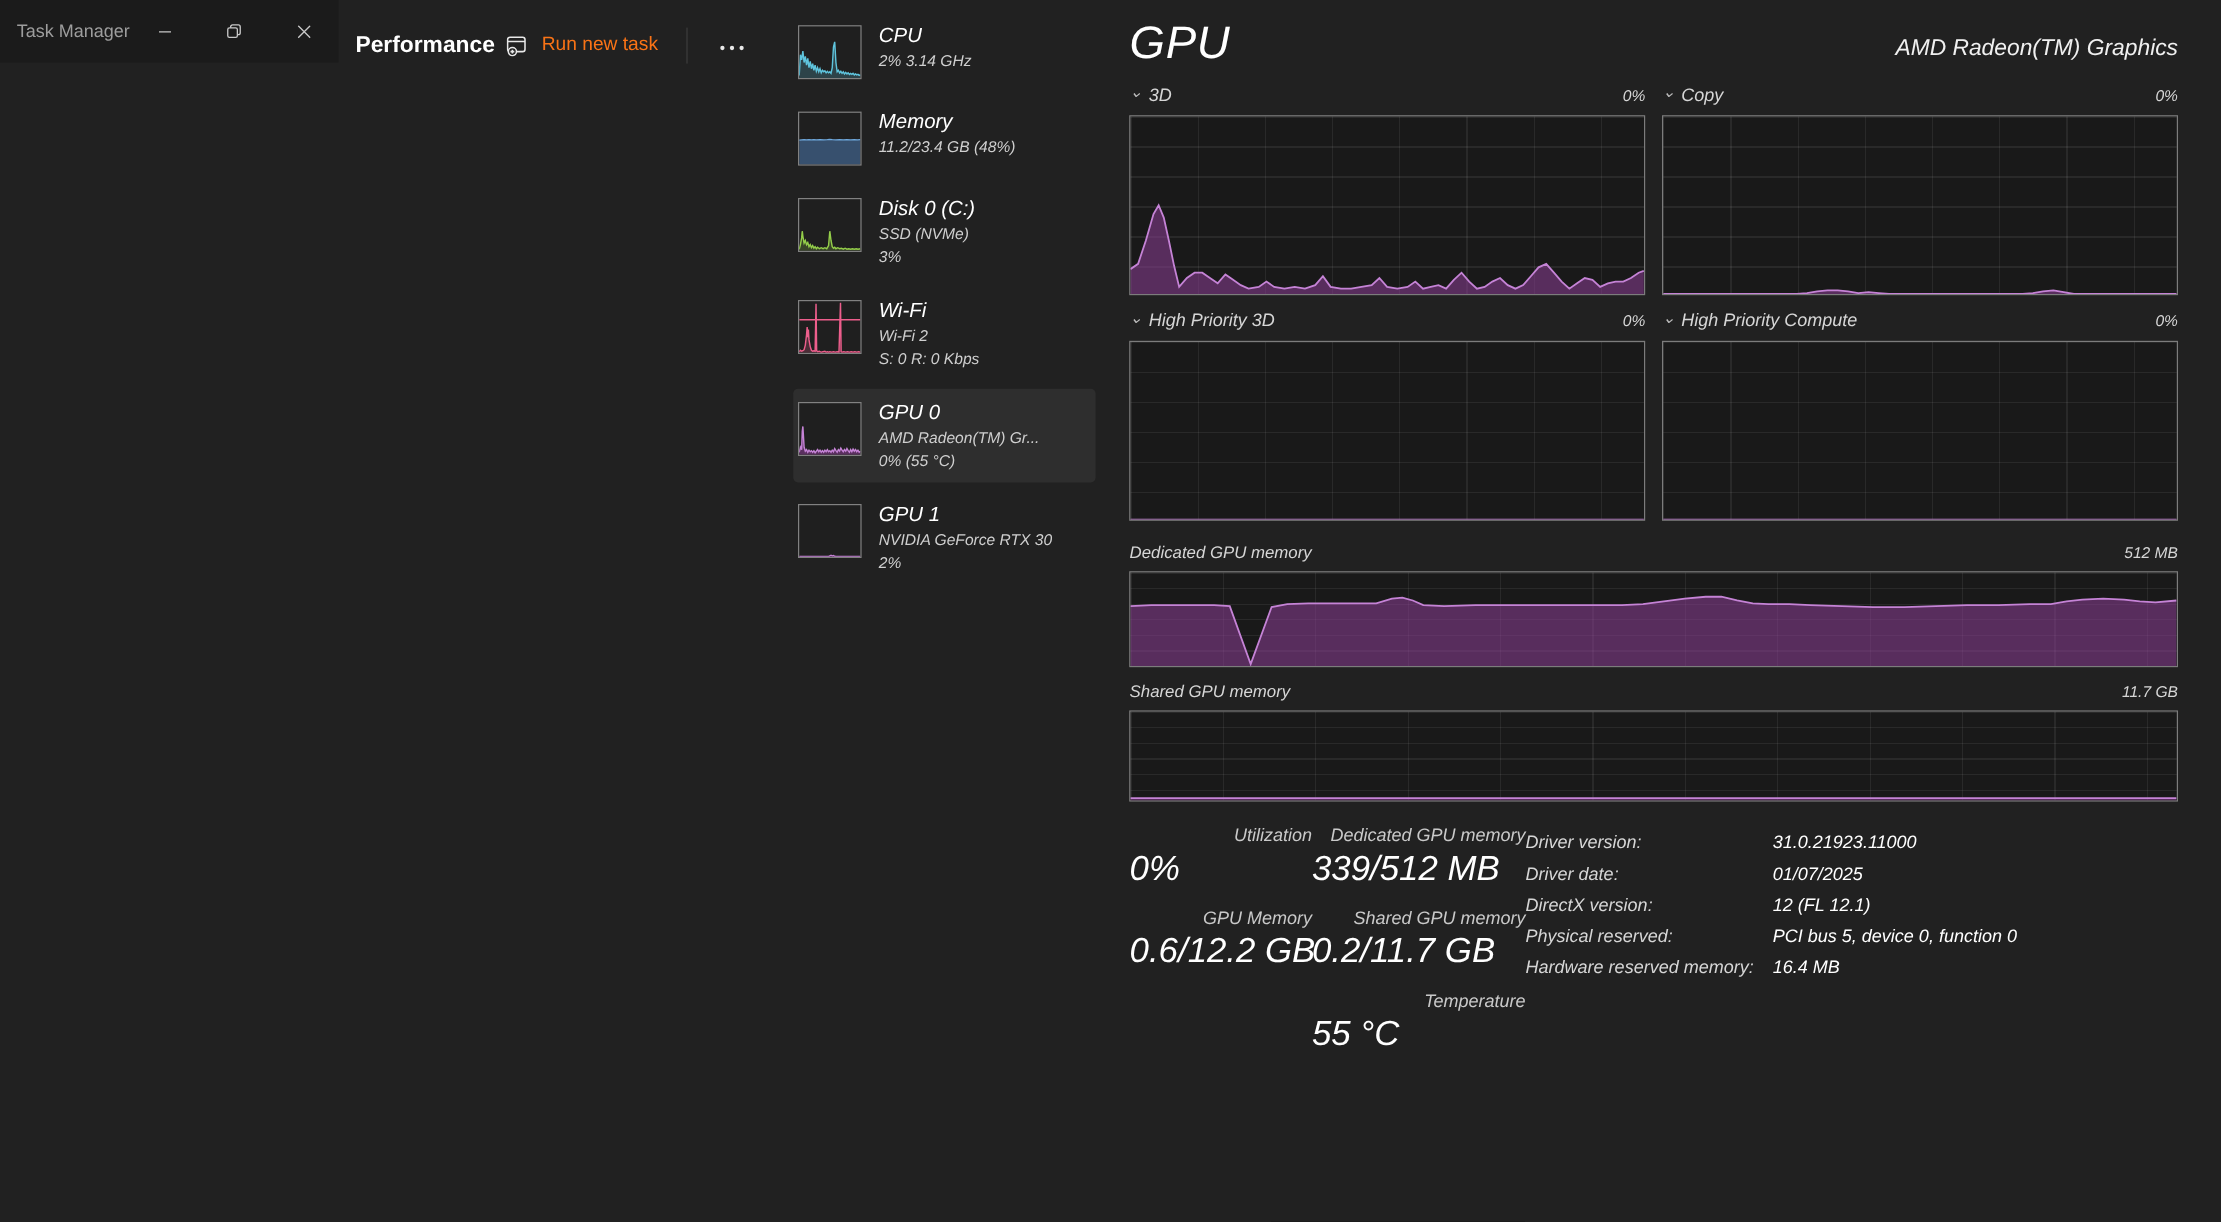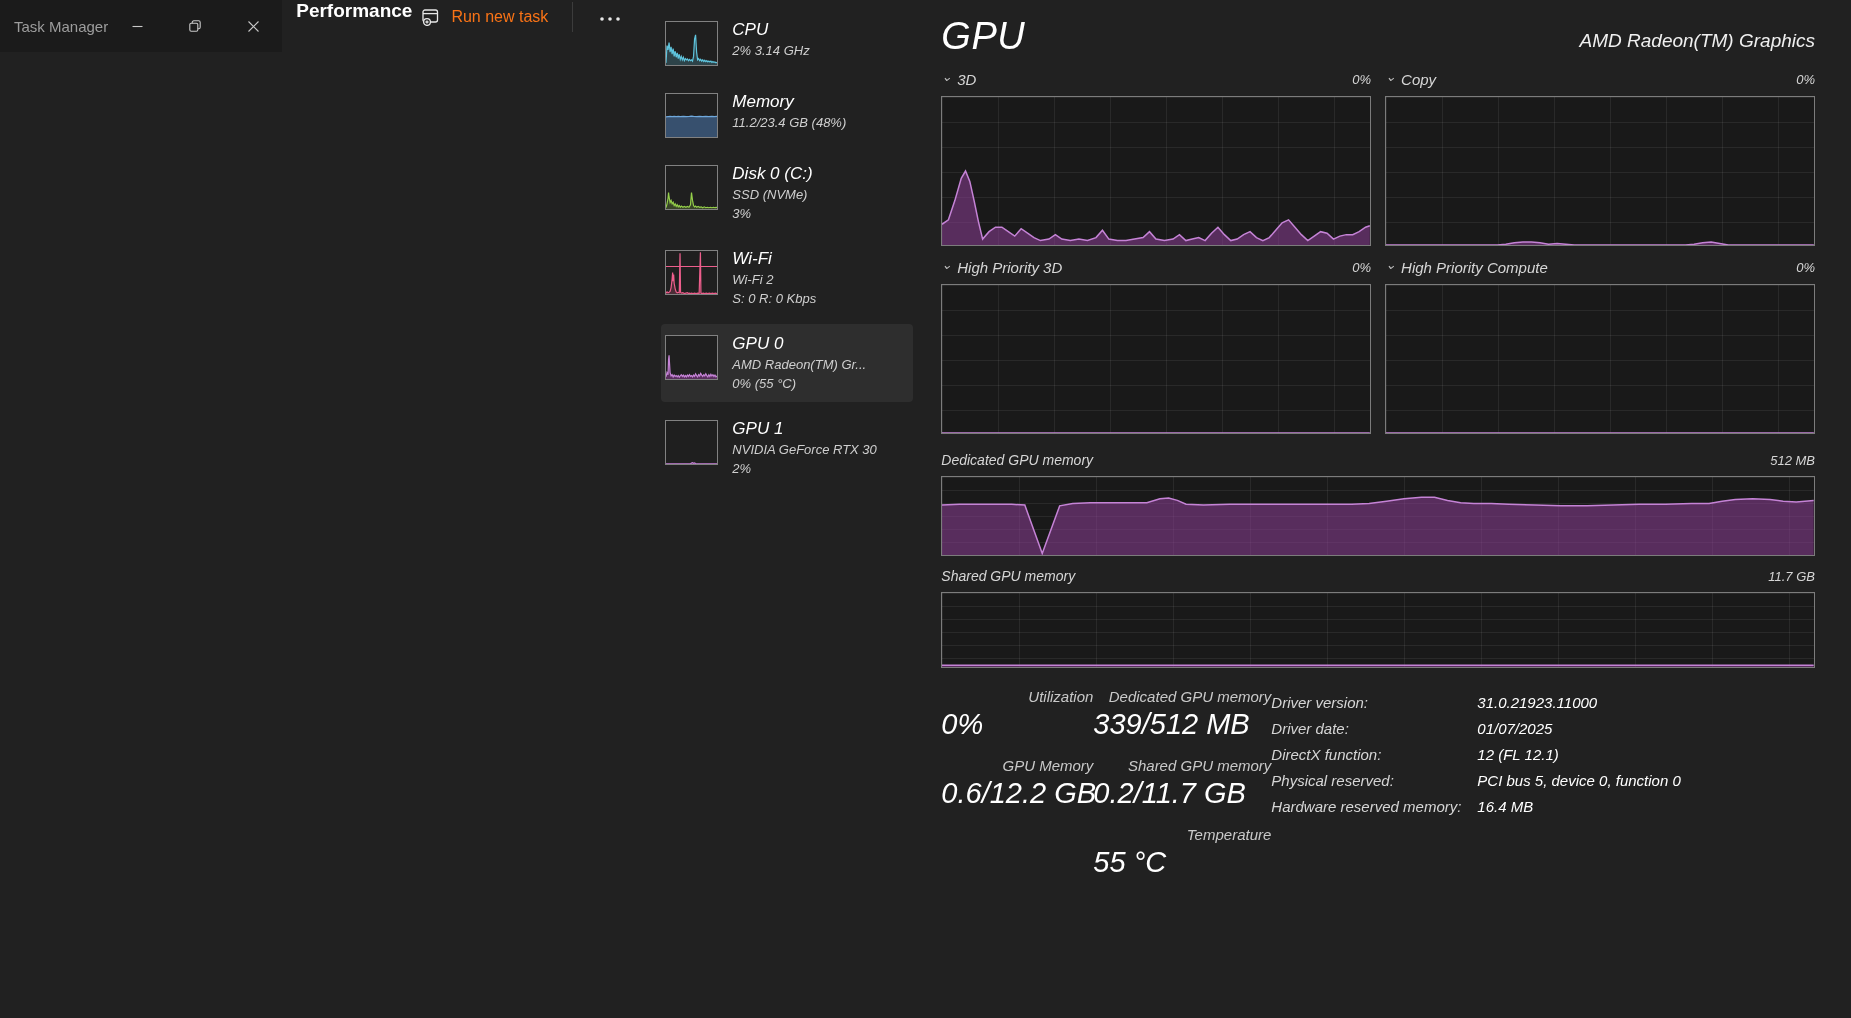--- a/index.html
+++ b/index.html
@@ -9,21 +9,21 @@
   .window { width:1851px; height:1018px; background:#212121; display:flex; flex-direction:row; }
 
   
   .titlebar { height:52px; background:#1b1b1b; display:flex; align-items:center; justify-content:space-between; flex:0 0 auto; }
   .titlebar-title { color:#9d9d9d; font-size:15px; padding-left:14px; }
   .win-controls { display:flex; height:100%; }
   .win-btn { width:58px; height:100%; display:flex; align-items:center; justify-content:center; background:transparent; border:none; cursor:default; }
   .win-btn svg { stroke:#c9c9c9; fill:none; stroke-width:1.1; }
 
   
-  .toolbar { height:76px; display:flex; align-items:flex-start; justify-content:space-between; padding:0 22px 0 14px; flex:0 0 auto; }
+  .toolbar { height:76px; display:flex; align-items:center; justify-content:space-between; padding:0 22px 0 14px; flex:0 0 auto; }
   .page-title { font-size:19px; font-weight:700; color:#ffffff; }
   .toolbar-right { display:flex; align-items:center; gap:14px; }
   .run-task-btn { display:flex; align-items:center; gap:10px; background:transparent; border:none; color:#f97316; font-size:16px; font-family:inherit; padding:8px 10px; border-radius:4px; cursor:default; }
   .run-task-btn svg { stroke:#e8e8e8; fill:none; stroke-width:1.3; }
   .tb-divider { width:1px; height:30px; background:#3c3c3c; }
   .more-btn { background:transparent; border:none; padding:8px 12px; cursor:default; }
   .more-btn svg circle { fill:#e8e8e8; }
 
   
   .content { flex:1; display:flex; min-height:0;font-style:italic; }
@@ -333,21 +333,21 @@
           <div class="stat-value">0.2/11.7 GB</div>
           <div class="stat-label">Temperature</div>
           <div class="stat-value">55 °C</div>
         </div>
 
         <div class="detail-grid">
           <span class="dl">Driver version:</span>
           <span class="dv">31.0.21923.11000</span>
           <span class="dl">Driver date:</span>
           <span class="dv">01/07/2025</span>
-          <span class="dl">DirectX function:</span>
+          <span class="dl">DirectX version:</span>
           <span class="dv">12 (FL 12.1)</span>
           <span class="dl">Physical reserved:</span>
           <span class="dv">PCI bus 5, device 0, function 0</span>
           <span class="dl">Hardware reserved memory:</span>
           <span class="dv">16.4 MB</span>
         </div>
 
       </div>
 
     </main>

